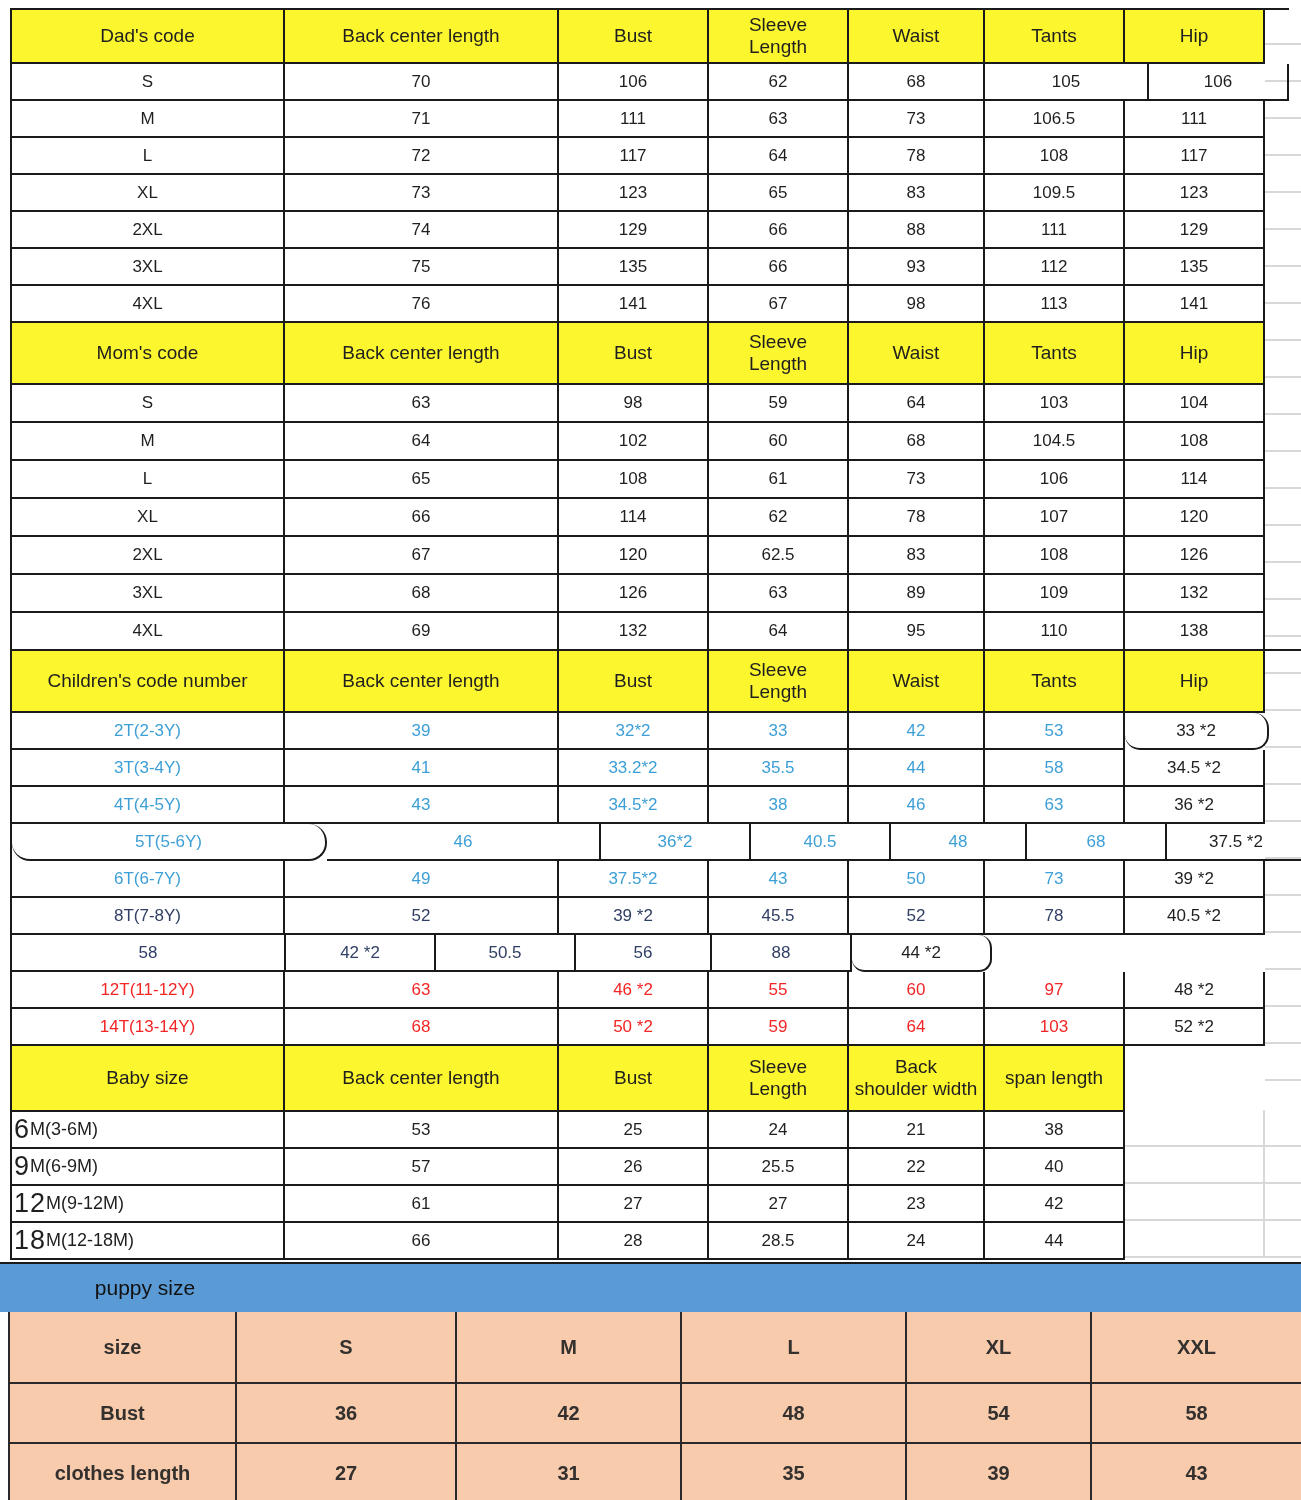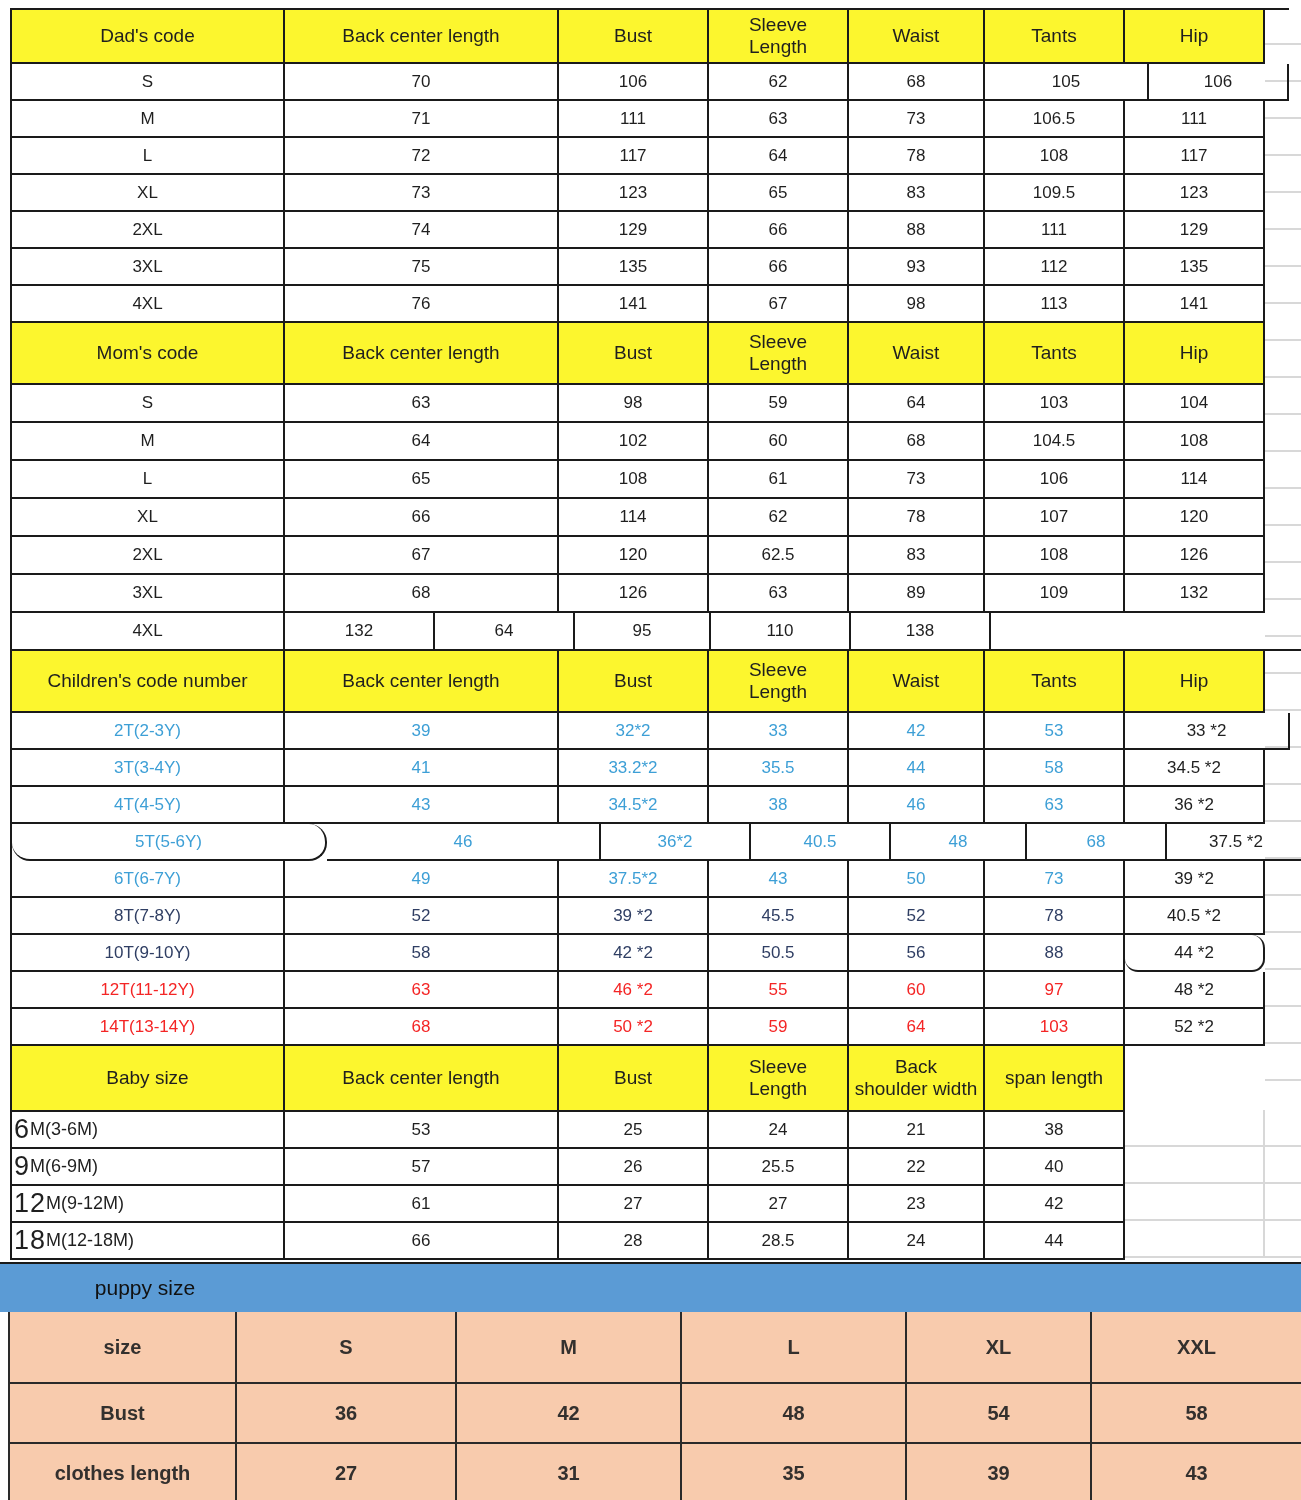--- a/index.html
+++ b/index.html
@@ -183,20 +183,21 @@
           <div class="cell c-black" style="width: 273px; height: 38px;">3XL</div>
           <div class="cell c-black" style="width: 274px; height: 38px;">68</div>
           <div class="cell c-black" style="width: 150px; height: 38px;">126</div>
           <div class="cell c-black" style="width: 140px; height: 38px;">63</div>
           <div class="cell c-black" style="width: 136px; height: 38px;">89</div>
           <div class="cell c-black" style="width: 140px; height: 38px;">109</div>
           <div class="cell c-black" style="width: 140px; height: 38px;">132</div>
         </div>
         <div class="row">
           <div class="cell c-black" style="width: 273px; height: 38px;">4XL</div>
+          <div class="cell c-black" style="width: 274px; height: 38px;">69</div>
           <div class="cell c-black" style="width: 150px; height: 38px;">132</div>
           <div class="cell c-black" style="width: 140px; height: 38px;">64</div>
           <div class="cell c-black" style="width: 136px; height: 38px;">95</div>
           <div class="cell c-black" style="width: 140px; height: 38px;">110</div>
           <div class="cell c-black" style="width: 140px; height: 38px;">138</div>
         </div>
       </div>
       <div class="tbl" style="left: 10px; top: 649px;">
         <div class="row hdr">
           <div class="cell" style="width: 273px; height: 62px;">Children's code number</div>
@@ -208,21 +209,21 @@
           <div class="cell" style="width: 140px; height: 62px;">Tants</div>
           <div class="cell" style="width: 140px; height: 62px;">Hip</div>
         </div>
         <div class="row">
           <div class="cell c-blue" style="width: 273px; height: 37px;">2T(2-3Y)</div>
           <div class="cell c-blue" style="width: 274px; height: 37px;">39</div>
           <div class="cell c-blue" style="width: 150px; height: 37px;">32*2</div>
           <div class="cell c-blue" style="width: 140px; height: 37px;">33</div>
           <div class="cell c-blue" style="width: 136px; height: 37px;">42</div>
           <div class="cell c-blue" style="width: 140px; height: 37px;">53</div>
-          <div class="cell c-black" style="width: 165px; height: 37px;">33 *2</div>
+          <div class="cell c-black" style="width: 144px; height: 37px; border-radius: 15px;">33 *2</div>
         </div>
         <div class="row">
           <div class="cell c-blue" style="width: 273px; height: 37px;">3T(3-4Y)</div>
           <div class="cell c-blue" style="width: 274px; height: 37px;">41</div>
           <div class="cell c-blue" style="width: 150px; height: 37px;">33.2*2</div>
           <div class="cell c-blue" style="width: 140px; height: 37px;">35.5</div>
           <div class="cell c-blue" style="width: 136px; height: 37px;">44</div>
           <div class="cell c-blue" style="width: 140px; height: 37px;">58</div>
           <div class="cell c-black" style="width: 140px; height: 37px;">34.5 *2</div>
         </div>
@@ -256,21 +257,20 @@
         <div class="row">
           <div class="cell c-navy" style="width: 273px; height: 37px;">8T(7-8Y)</div>
           <div class="cell c-navy" style="width: 274px; height: 37px;">52</div>
           <div class="cell c-navy" style="width: 150px; height: 37px;">39 *2</div>
           <div class="cell c-navy" style="width: 140px; height: 37px;">45.5</div>
           <div class="cell c-navy" style="width: 136px; height: 37px;">52</div>
           <div class="cell c-navy" style="width: 140px; height: 37px;">78</div>
           <div class="cell c-black" style="width: 140px; height: 37px;">40.5 *2</div>
         </div>
         <div class="row">
-          <div class="cell c-navy" style="width: 273px; height: 37px;">10T(9-10Y)</div>
           <div class="cell c-navy" style="width: 274px; height: 37px;">58</div>
           <div class="cell c-navy" style="width: 150px; height: 37px;">42 *2</div>
           <div class="cell c-navy" style="width: 140px; height: 37px;">50.5</div>
           <div class="cell c-navy" style="width: 136px; height: 37px;">56</div>
           <div class="cell c-navy" style="width: 140px; height: 37px;">88</div>
           <div class="cell c-black" style="width: 140px; height: 37px; border-radius: 13px;">44 *2</div>
         </div>
         <div class="row">
           <div class="cell c-red" style="width: 273px; height: 37px;">12T(11-12Y)</div>
           <div class="cell c-red" style="width: 274px; height: 37px;">63</div>

